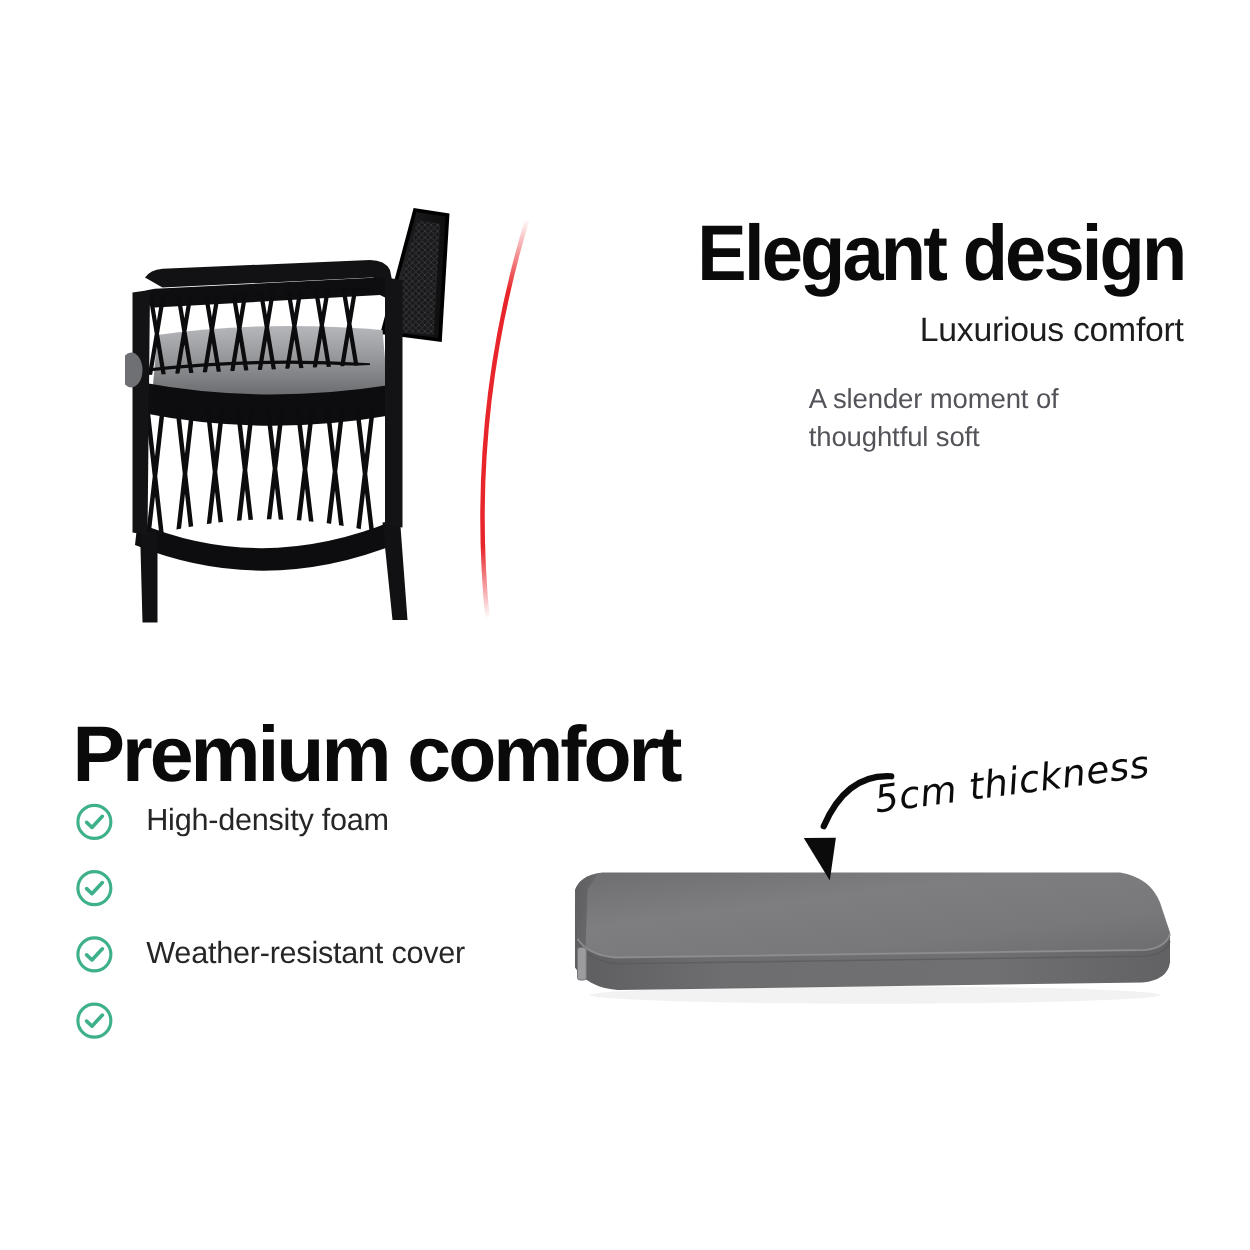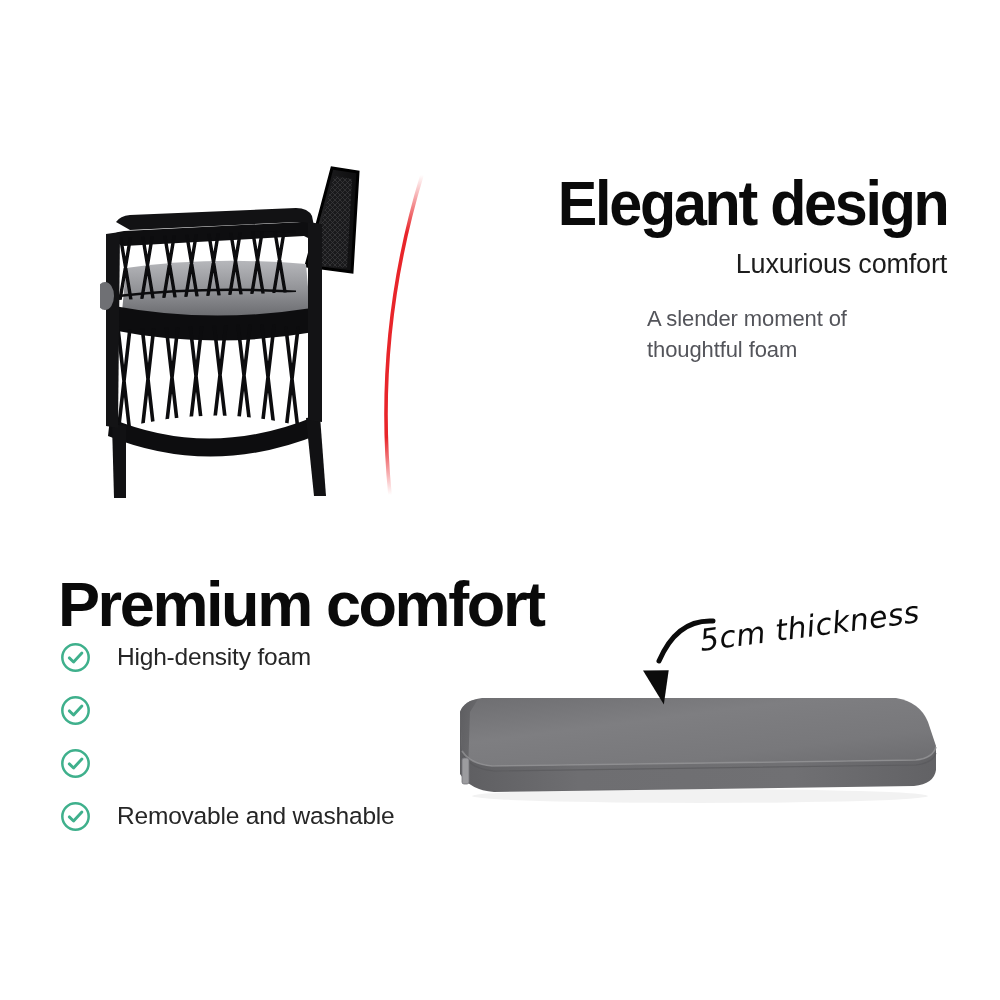--- a/index.html
+++ b/index.html
@@ -208,21 +208,21 @@
     </defs>
     <path d="M72 10 Q24 168 40 330" fill="none" stroke="url(#redFade)" stroke-width="3.6" stroke-linecap="round"></path>
   </svg>
 
   <div class="headline" id="elegant-headline">Elegant design</div>
 
   <div id="subhead">Luxurious comfort</div>
 
   <div id="tagline">
     <span>A slender moment of</span><br>
-    <span>thoughtful foam</span>
+    <span>thoughtful soft</span>
   </div>
 
   <div class="headline" id="premium-headline">Premium comfort</div>
 
   <ul id="feature-list">
     <li class="feature-item">
       <svg class="check-icon" viewBox="0 0 32 32">
         <circle cx="16" cy="16" r="13.6" fill="none" stroke="#3fb08c" stroke-width="2.6"></circle>
         <path d="M9.6 16.4 L14 20.6 L22.6 11.4" fill="none" stroke="#3fb08c" stroke-width="3" stroke-linecap="round" stroke-linejoin="round"></path>
       </svg>
@@ -232,27 +232,27 @@
       <svg class="check-icon" viewBox="0 0 32 32">
         <circle cx="16" cy="16" r="13.6" fill="none" stroke="#3fb08c" stroke-width="2.6"></circle>
         <path d="M9.6 16.4 L14 20.6 L22.6 11.4" fill="none" stroke="#3fb08c" stroke-width="3" stroke-linecap="round" stroke-linejoin="round"></path>
       </svg>
     </li>
     <li class="feature-item">
       <svg class="check-icon" viewBox="0 0 32 32">
         <circle cx="16" cy="16" r="13.6" fill="none" stroke="#3fb08c" stroke-width="2.6"></circle>
         <path d="M9.6 16.4 L14 20.6 L22.6 11.4" fill="none" stroke="#3fb08c" stroke-width="3" stroke-linecap="round" stroke-linejoin="round"></path>
       </svg>
-    </li>
-    <li class="feature-item">
-      <svg class="check-icon" viewBox="0 0 32 32">
-        <circle cx="16" cy="16" r="13.6" fill="none" stroke="#3fb08c" stroke-width="2.6"></circle>
-        <path d="M9.6 16.4 L14 20.6 L22.6 11.4" fill="none" stroke="#3fb08c" stroke-width="3" stroke-linecap="round" stroke-linejoin="round"></path>
-      </svg>
-      <span class="feature-text">Removable and washable</span>
+      <span class="feature-text">Weather-resistant cover</span>
+    </li>
+    <li class="feature-item">
+      <svg class="check-icon" viewBox="0 0 32 32">
+        <circle cx="16" cy="16" r="13.6" fill="none" stroke="#3fb08c" stroke-width="2.6"></circle>
+        <path d="M9.6 16.4 L14 20.6 L22.6 11.4" fill="none" stroke="#3fb08c" stroke-width="3" stroke-linecap="round" stroke-linejoin="round"></path>
+      </svg>
     </li>
   </ul>
 
   <svg class="art" id="cushion-art" width="540" height="190" viewBox="0 0 540 190">
     <defs>
       <linearGradient id="cushTop" x1="0.05" y1="0" x2="0.95" y2="1">
         <stop offset="0%" stop-color="#6f6f72"></stop>
         <stop offset="35%" stop-color="#7e7e81"></stop>
         <stop offset="72%" stop-color="#78787b"></stop>
         <stop offset="100%" stop-color="#6c6c6f"></stop>

